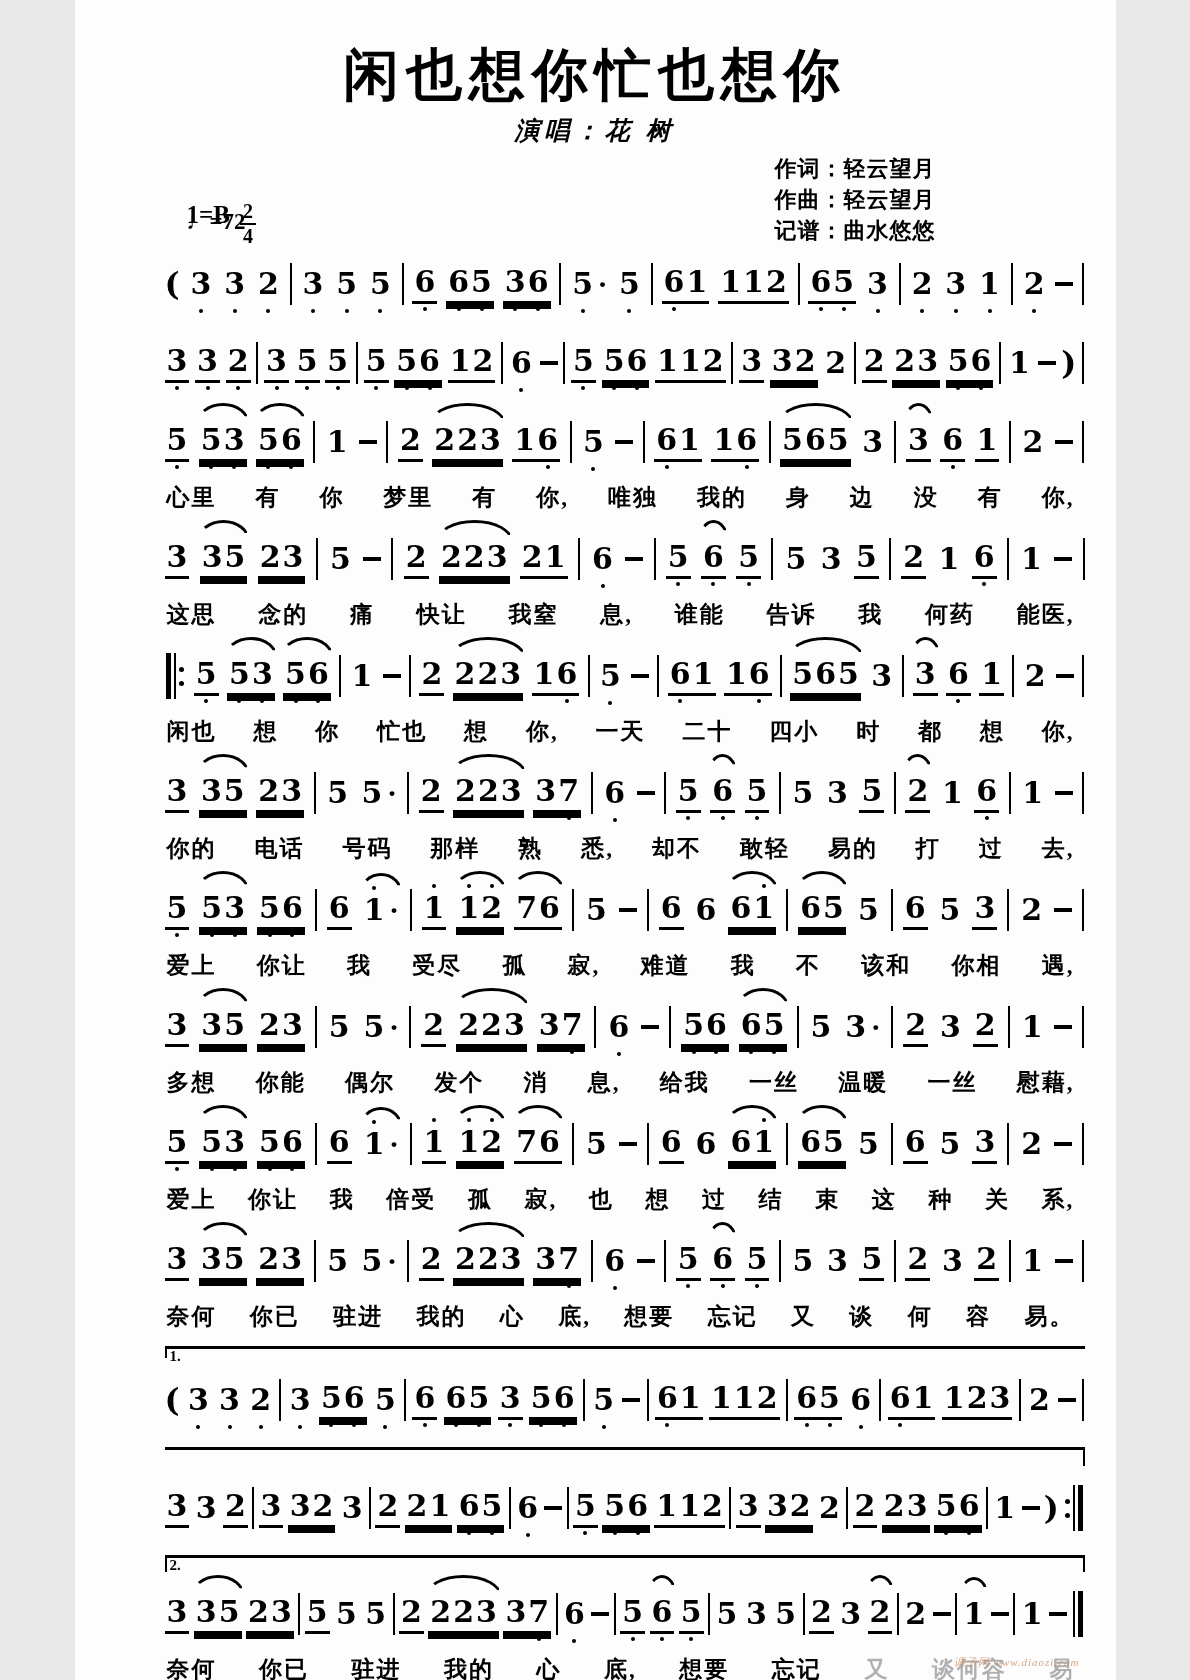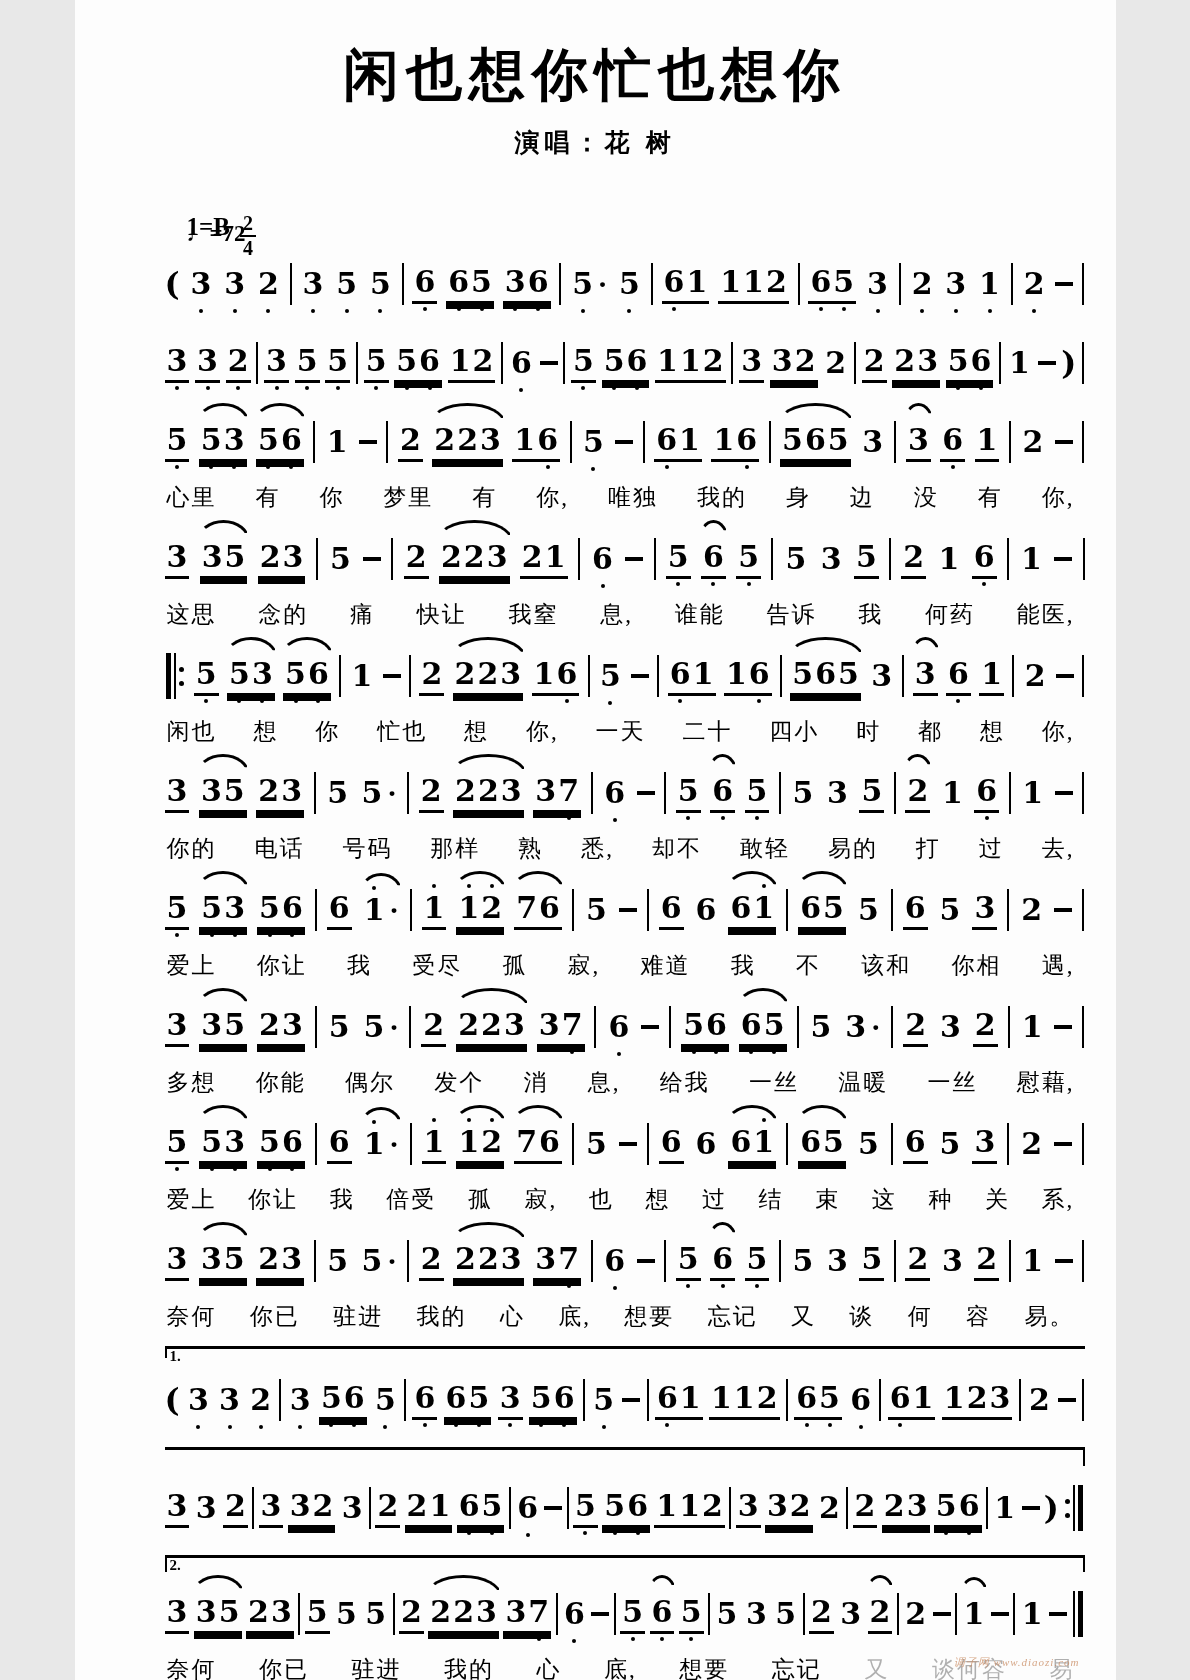--- a/index.html
+++ b/index.html
@@ -1,20 +1,20 @@
 <!DOCTYPE html>
 <html><head>
 <meta charset="utf-8">
 <style>
   html,body{margin:0;padding:0;background:#e8e8e8;}
   .page{position:relative;width:1041px;height:1680px;background:#fdfdfd;margin:0 auto;
         font-family:"Liberation Serif","DejaVu Serif",serif;color:#000;overflow:hidden;}
   
   .title{text-align:center;padding-top:38px;font-size:56px;font-weight:900;letter-spacing:7px;}
-  .singer{text-align:center;font-size:25px;margin-top:12px;letter-spacing:5px;font-weight:600;}
+  .singer{text-align:center;font-size:25px;letter-spacing:5px;font-weight:600;font-style:italic;}
   .meta{position:relative;height:100px;margin:6px 180px 0 112px;}
   .keyblock{position:absolute;left:0;top:20px;font-size:25px;font-weight:700;display:flex;align-items:flex-start;margin-top:28px;}
   .frac{display:inline-flex;flex-direction:column;align-items:center;margin-left:10px;font-size:20px;line-height:1.05;}
   .frac .num{border-bottom:2px solid #000;padding:0 3px 1px;}
   .frac .den{padding-top:1px;}
   .tempo{position:absolute;left:0;top:56px;font-size:23px;font-weight:700;font-family:Liberation Serif, serif;}
   .credits{position:absolute;right:0;top:0;font-size:22px;font-weight:600;line-height:1.42;letter-spacing:1px;}
   
   .score{position:absolute;left:90px;width:920px;top:252px;}
   .sys{margin-bottom:15px;}
@@ -34,21 +34,21 @@
   .barline{width:2px;height:42px;background:#000;flex:none;}
   .dash{width:18px;height:4px;background:#000;flex:none;}
   .paren{font-family:"DejaVu Serif",serif;font-weight:700;font-size:32px;}
   .rep{display:flex;align-items:center;height:46px;flex:none;}
   .rthick{width:5px;height:46px;background:#000;}
   .rthin{width:2px;height:46px;background:#000;}
   .rep>*{margin:0 1.5px;}
   .rdots{display:flex;flex-direction:column;justify-content:center;gap:9px;height:46px;}
   .rdot{width:5px;height:5px;border-radius:50%;background:#000;}
   .lyrics-line{display:flex;justify-content:space-between;margin:8px 10px 0 2px;
-       font-size:23px;font-weight:400;height:30px;letter-spacing:2px;}
+       font-size:23px;font-weight:700;height:30px;letter-spacing:2px;}
   .lyr{white-space:nowrap;}
   .faded{opacity:.3;}
   
   .volta{position:relative;border-top:3px solid #000;height:14px;margin:4px 0 10px;}
   .volta.start{border-left:2px solid #000;height:9px;}
   .volta.cont{border-right:2px solid #000;height:16px;border-left:none;}
   .volta.full{border-left:2px solid #000;border-right:2px solid #000;height:14px;}
   .volta-label{position:absolute;left:3px;top:-1px;font-size:15px;font-weight:600;}
   
   .wm{position:absolute;right:8px;bottom:6px;text-align:right;line-height:1.05;}
@@ -66,20 +66,25 @@
 
   <div class="meta">
     <div class="keyblock">
       <span>1=B</span>
       <span class="frac">
         <span class="num">2</span>
         <span class="den">4</span>
       </span>
     </div>
     <div class="tempo">♩=72</div>
+    <div class="credits">
+      <div>作词：轻云望月</div>
+      <div>作曲：轻云望月</div>
+      <div>记谱：曲水悠悠</div>
+    </div>
   </div>
 
   <div class="score" id="score">
       <div class="sys">
         <div class="notes-line">
           <span class="paren">(</span>
           <span class="tk">
             <span class="dg">3<span class="db"></span></span>
           </span>
           <span class="tk">

